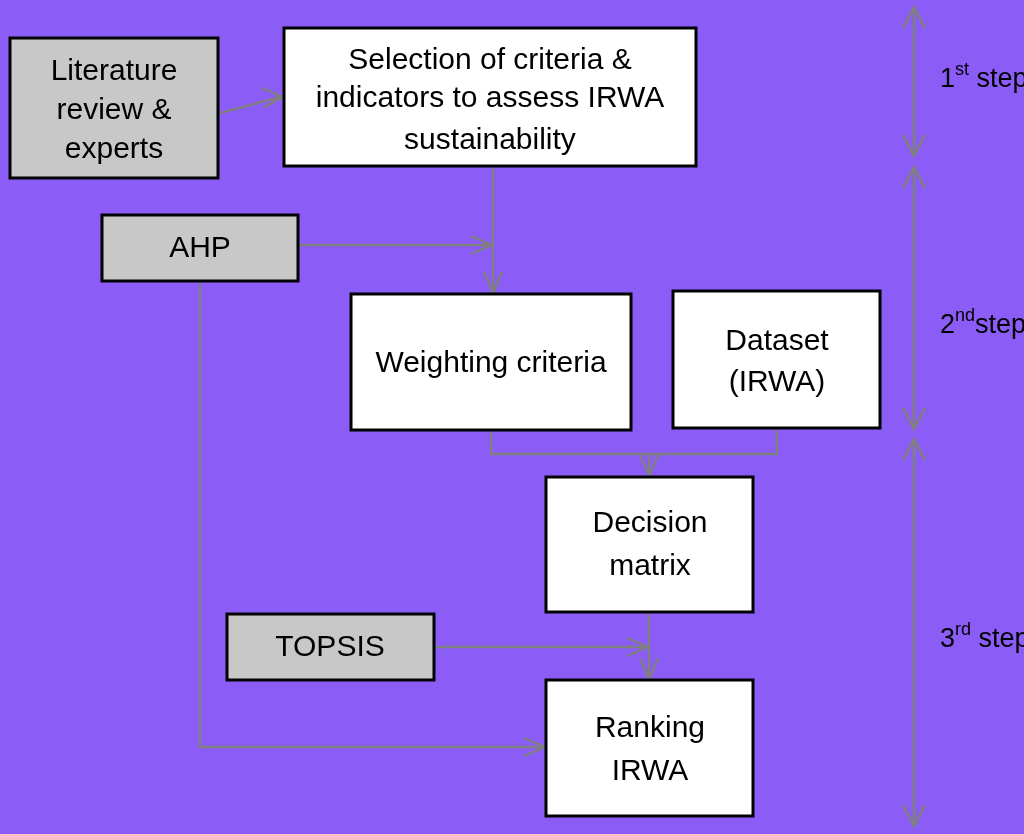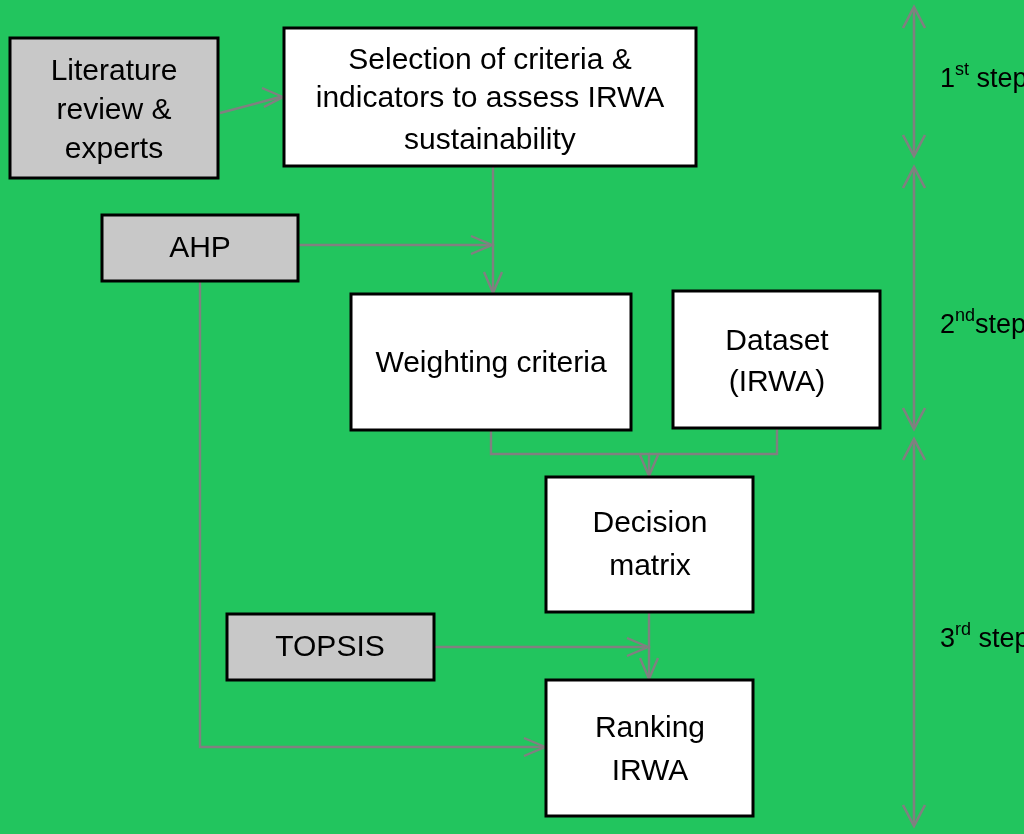--- a/index.html
+++ b/index.html
@@ -10,21 +10,21 @@
   body {
     width: 1024px;
     height: 834px;
     font-family: "Liberation Sans", sans-serif;
     overflow: hidden;
   }
   #diagram-root {
     position: relative;
     width: 1024px;
     height: 834px;
-    background: #22c55e;
+    background: #8b5cf6;
   }
   svg.flow {
     position: absolute;
     left: 0;
     top: 0;
     width: 1024px;
     height: 834px;
   }
   .node-rect {
     stroke: #000000;

